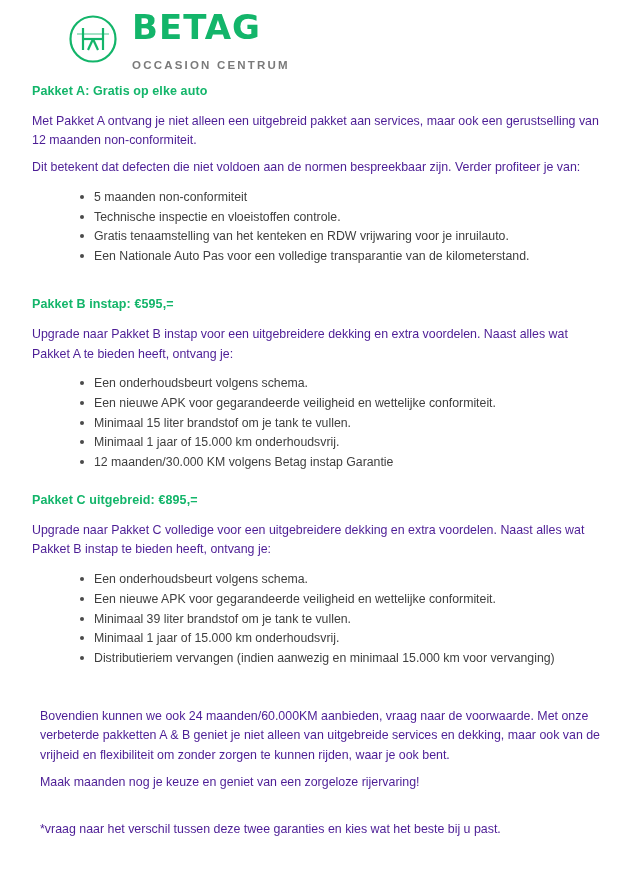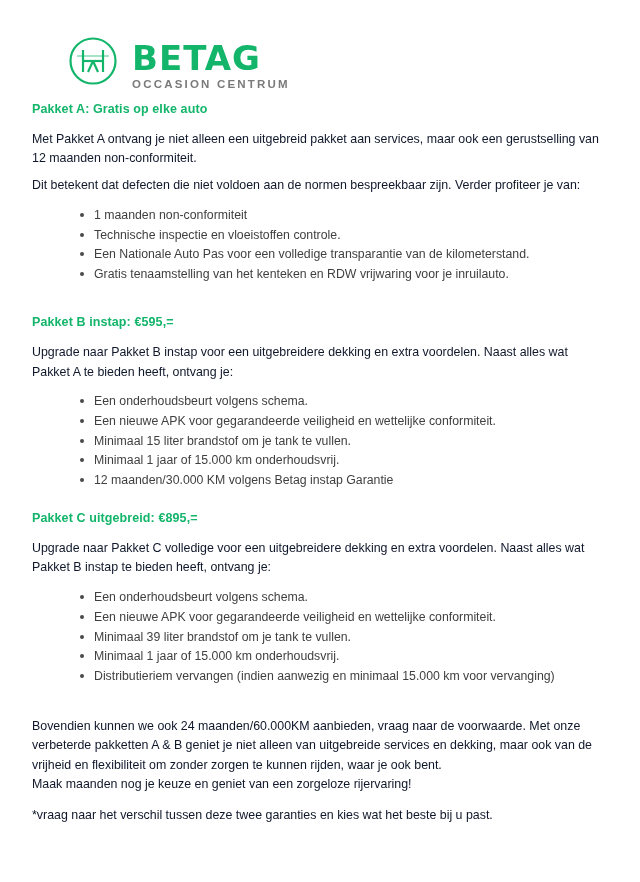--- a/index.html
+++ b/index.html
@@ -18,23 +18,23 @@
     position: relative;
     width: 640px;
     height: 882px;
     box-sizing: border-box;
     padding: 0 32px;
   }
 
   
   .logo-block {
     display: flex;
-    align-items: flex-end;
+    align-items: flex-start;
     gap: 10px;
-    padding-top: 28px;
+    padding-top: 10px;
     padding-left: 32px;
     height: 62px;
     box-sizing: content-box;
   }
   .logo-mark {
     width: 58px;
     height: 58px;
     flex: 0 0 58px;
     position: relative;
   }
@@ -51,40 +51,40 @@
     font-size: 34px;
     letter-spacing: 1px;
     color: #13b56a;
   }
   .logo-sub {
     font-family: "Liberation Sans", sans-serif;
     font-weight: bold;
     font-size: 11.5px;
     letter-spacing: 2.2px;
     color: #7a7a7a;
-    margin-top: 4px;
+    margin-top: 16px;
   }
 
   
   .content {
     padding-top: 12px;
   }
   h2.section-title {
     font-family: "Liberation Sans", sans-serif;
     font-size: 12.5px;
     font-weight: bold;
     color: #13b56a;
     margin: 0 0 14px 0;
     letter-spacing: .1px;
   }
   p.para {
     font-size: 12.4px;
     line-height: 1.55;
     margin: 0 0 8px 0;
-    color: #0f172a;
+    color: #4c1d95;
   }
   ul.bullets {
     margin: 10px 0 0 0;
     padding-left: 48px;
     list-style: none;
   }
   ul.bullets li {
     font-size: 12.3px;
     line-height: 1.62;
     color: #3f3f3f;
@@ -96,21 +96,21 @@
     position: absolute;
     left: 0;
     top: 7px;
     width: 4px;
     height: 4px;
     border-radius: 50%;
     background: #4a4a4a;
   }
   .gap-lg { height: 30px; }
   .gap-md { height: 20px; }
-  .closing p { margin: 0; }
+  .closing p { margin: 8px; }
   .closing .spacer { height: 12px; }
 </style>
 </head>
 <body>
 
 <div class="page">
 
   <div class="logo-block">
     <span class="logo-mark">
       <svg width="58" height="58" viewBox="0 0 58 58">
@@ -129,24 +129,24 @@
     </span>
   </div>
 
   <div class="content">
 
     <section>
       <h2 class="section-title">Pakket A: Gratis op elke auto</h2>
       <p class="para">Met Pakket A ontvang je niet alleen een uitgebreid pakket aan services, maar ook een gerustselling van 12 maanden non-conformiteit.</p>
       <p class="para">Dit betekent dat defecten die niet voldoen aan de normen bespreekbaar zijn. Verder profiteer je van:</p>
       <ul class="bullets">
-        <li>1 maanden non-conformiteit</li>
+        <li>5 maanden non-conformiteit</li>
         <li>Technische inspectie en vloeistoffen controle.</li>
+        <li>Gratis tenaamstelling van het kenteken en RDW vrijwaring voor je inruilauto.</li>
         <li>Een Nationale Auto Pas voor een volledige transparantie van de kilometerstand.</li>
-        <li>Gratis tenaamstelling van het kenteken en RDW vrijwaring voor je inruilauto.</li>
       </ul>
     </section>
 
     <div class="gap-lg"></div>
 
     <section>
       <h2 class="section-title">Pakket B instap: €595,=</h2>
       <p class="para">Upgrade naar Pakket B instap voor een uitgebreidere dekking en extra voordelen. Naast alles wat Pakket A te bieden heeft, ontvang je:</p>
       <ul class="bullets">
         <li>Een onderhoudsbeurt volgens schema.</li>

